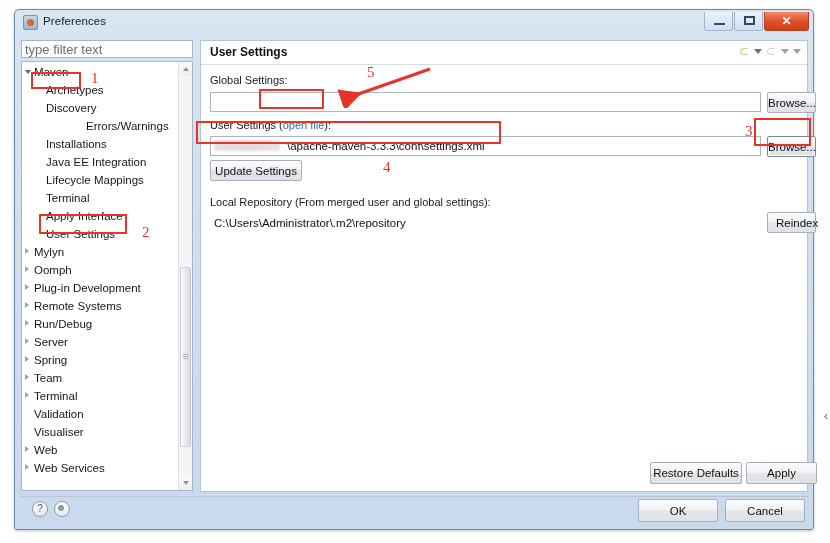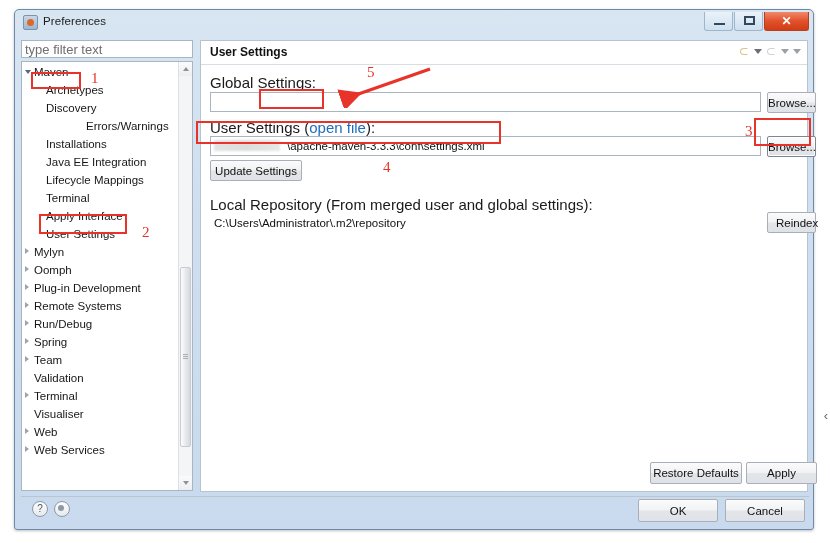--- a/index.html
+++ b/index.html
@@ -269,21 +269,21 @@
   .ic-caret {
     width: 0; height: 0;
     border-left: 4px solid transparent;
     border-right: 4px solid transparent;
     border-top: 5px solid #6a6f75;
   }
   .ic-caret.light { border-top-color: #9aa0a6; }
 
   .field-label {
     position: absolute;
-    font-size: 15px;
+    font-size: 11px;
     color: #1a1a1a;
     white-space: nowrap;
   }
   .text-input {
     position: absolute;
     border: 1px solid #aab5c0;
     background: #ffffff;
     box-sizing: border-box;
     font-family: "Liberation Sans", sans-serif;
     font-size: 11.5px;
@@ -457,32 +457,36 @@
               <div class="tree-item">
                 <span class="arrow" style="left: 3px;"></span>
                 <span class="label" style="left: 12px;">Remote Systems</span>
               </div>
               <div class="tree-item">
                 <span class="arrow" style="left: 3px;"></span>
                 <span class="label" style="left: 12px;">Run/Debug</span>
               </div>
               <div class="tree-item">
                 <span class="arrow" style="left: 3px;"></span>
+                <span class="label" style="left: 12px;">Server</span>
+              </div>
+              <div class="tree-item">
+                <span class="arrow" style="left: 3px;"></span>
                 <span class="label" style="left: 12px;">Spring</span>
               </div>
               <div class="tree-item">
                 <span class="arrow" style="left: 3px;"></span>
                 <span class="label" style="left: 12px;">Team</span>
               </div>
               <div class="tree-item">
+                <span class="arrow" style="left: 3px;"></span>
+                <span class="label" style="left: 12px;">Terminal</span>
+              </div>
+              <div class="tree-item">
                 <span class="label" style="left: 12px;">Validation</span>
-              </div>
-              <div class="tree-item">
-                <span class="arrow" style="left: 3px;"></span>
-                <span class="label" style="left: 12px;">Terminal</span>
               </div>
               <div class="tree-item">
                 <span class="label" style="left: 12px;">Visualiser</span>
               </div>
               <div class="tree-item">
                 <span class="arrow" style="left: 3px;"></span>
                 <span class="label" style="left: 12px;">Web</span>
               </div>
               <div class="tree-item">
                 <span class="arrow" style="left: 3px;"></span>

